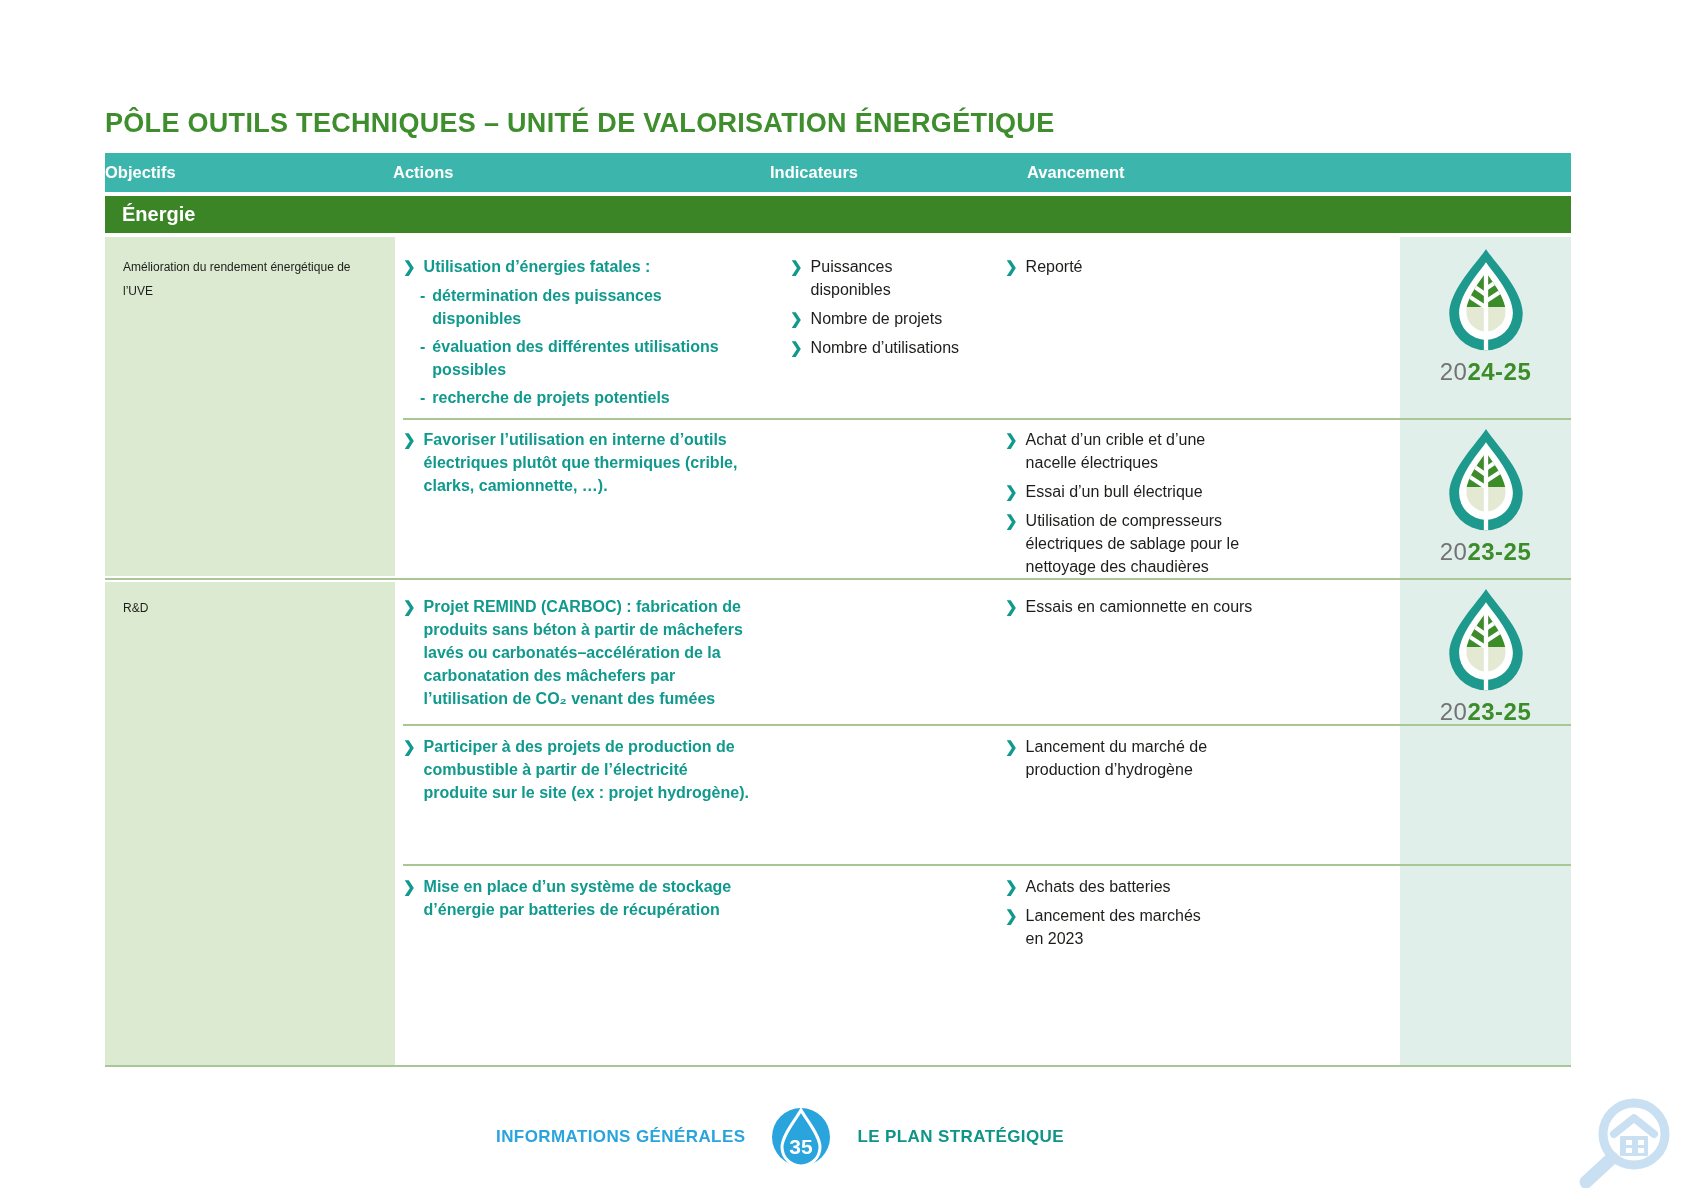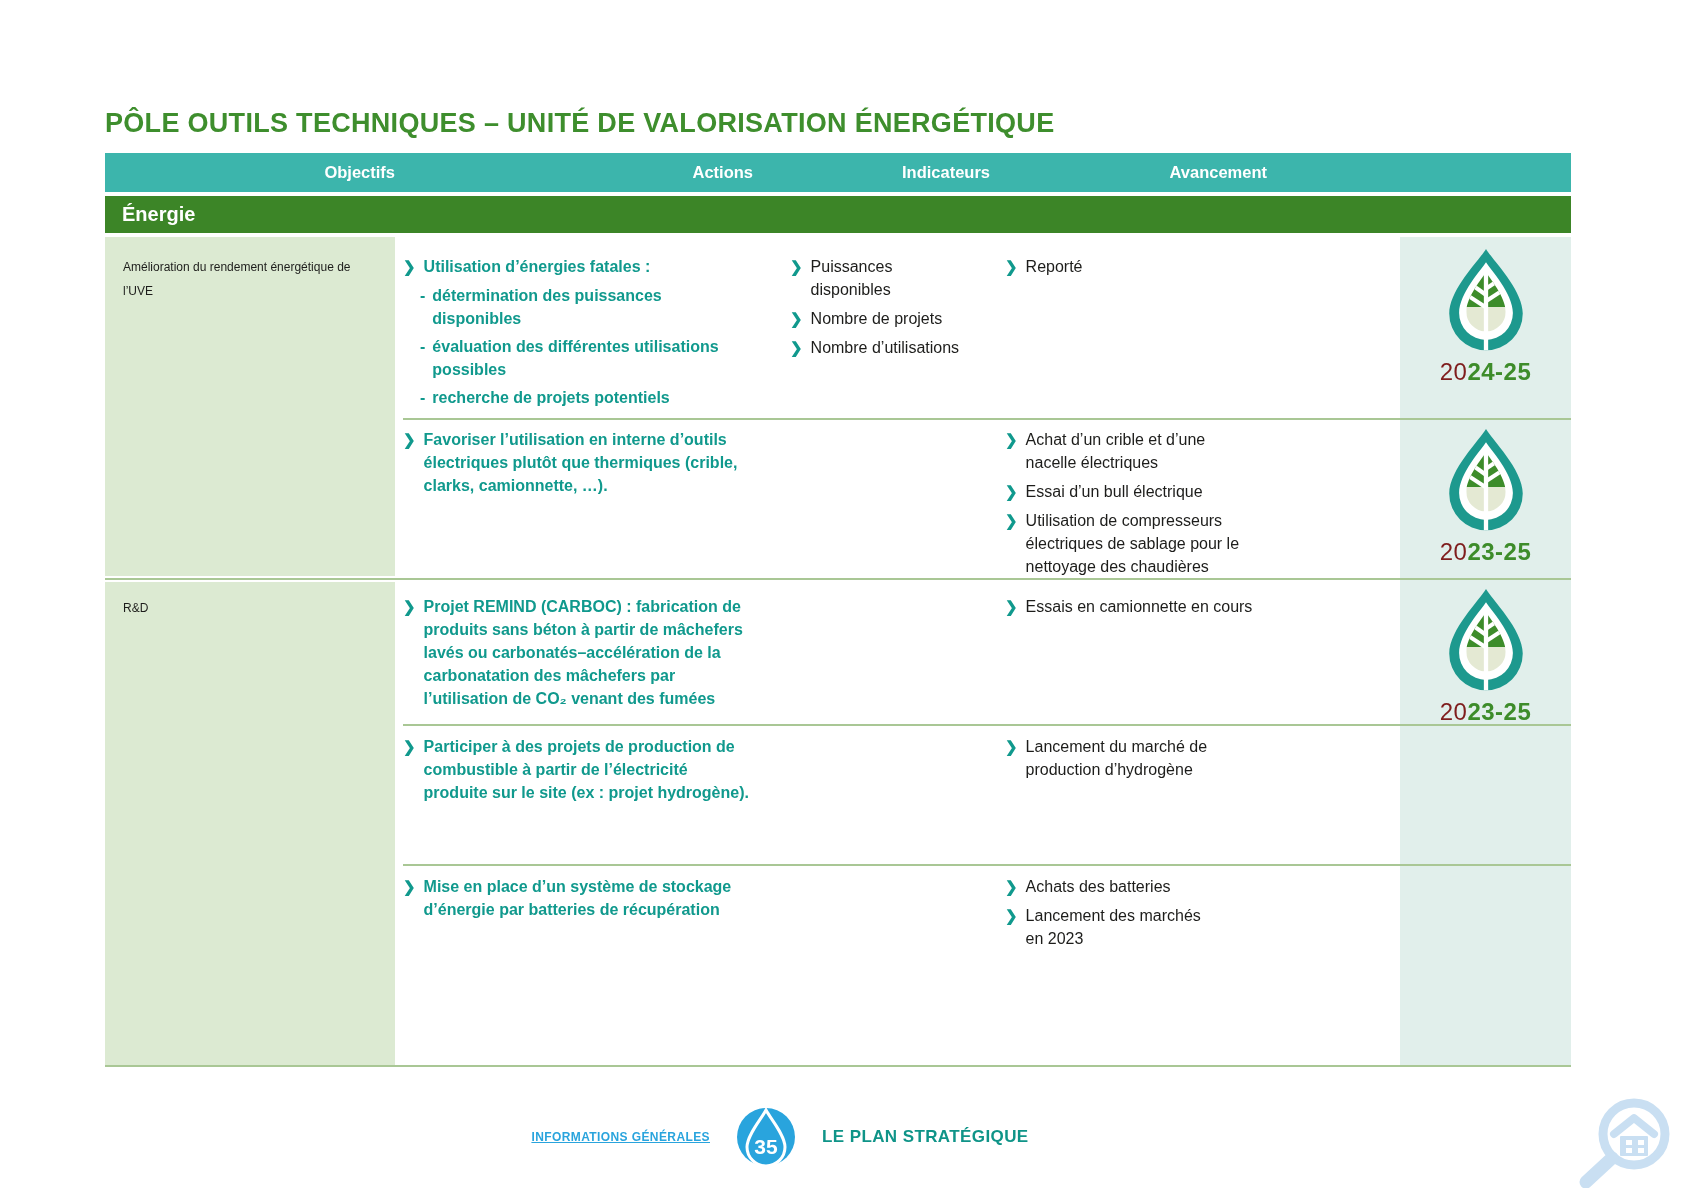--- a/index.html
+++ b/index.html
@@ -5,21 +5,21 @@
   html,body{margin:0;padding:0;background:#ffffff;}
   .page{position:relative;width:1684px;height:1191px;background:#fff;overflow:hidden;
         font-family:"Liberation Sans", sans-serif;color:#1d1d1b;}
 
   
   .title{position:absolute;left:105px;top:108px;font-size:27px;font-weight:800;
          letter-spacing:.3px;color:#3e8e2d;white-space:nowrap;}
 
   
   .thead{position:absolute;left:105px;top:153px;width:1466px;height:39px;background:#3cb5ac;}
-  .hlabel{position:absolute;top:153px;height:25px;line-height:39px;text-align:right;
+  .hlabel{position:absolute;top:153px;height:25px;line-height:39px;text-align:left;
           color:#fff;font-size:16.5px;font-weight:700;}
 
   
   .section-row{position:absolute;left:105px;top:196px;width:1466px;height:37px;background:#3c8527;}
   .section-label{position:absolute;left:122px;top:196px;height:37px;line-height:37px;
                  color:#fff;font-size:20px;font-weight:700;}
 
   
   .obj-bg{position:absolute;left:105px;width:290px;background:#dcead2;}
   .iconcol-bg{position:absolute;left:1400px;width:171px;top:237px;height:828px;background:#e1efeb;}
@@ -43,27 +43,27 @@
   .act .txt{color:#10998d;font-weight:700;}
   .blacktxt .txt{color:#1d1d1b;font-weight:500;}
   .sub{display:flex;gap:7px;margin:5px 0 5px 17px;}
   .sub .dash{color:#10998d;font-weight:700;font-size:16px;line-height:23px;flex:0 0 auto;}
   .sub .txt{flex:1;color:#10998d;font-weight:700;font-size:16px;line-height:23px;max-width:322px;}
 
   
   .icon-block{position:absolute;left:1400px;width:171px;text-align:center;}
   .icon-block svg.leaf{width:90px;height:104px;display:inline-block;}
   .year{margin-top:2px;font-size:24px;letter-spacing:.5px;}
-  .year .y1{color:#7f1d1d;font-weight:400;}
+  .year .y1{color:#737373;font-weight:400;}
   .year .y2{color:#3d8c2a;font-weight:700;}
 
   
   .footer{position:absolute;left:0;top:1096px;width:1560px;height:82px;
           display:flex;align-items:center;justify-content:center;gap:26px;}
-  .f-left{color:#29a4dd;font-size:12px;font-weight:700;letter-spacing:.4px;text-decoration:underline;}
+  .f-left{color:#29a4dd;font-size:17px;font-weight:700;letter-spacing:.4px;}
   .f-right{color:#0f9488;font-size:17px;font-weight:700;letter-spacing:.4px;}
   .badge{width:60px;height:76px;}
 
   .watermark{position:absolute;left:1574px;top:1092px;width:102px;height:96px;}
   .symbols{position:absolute;width:0;height:0;overflow:hidden;}
 </style>
 </head>
 <body>
 
 <div class="page">

